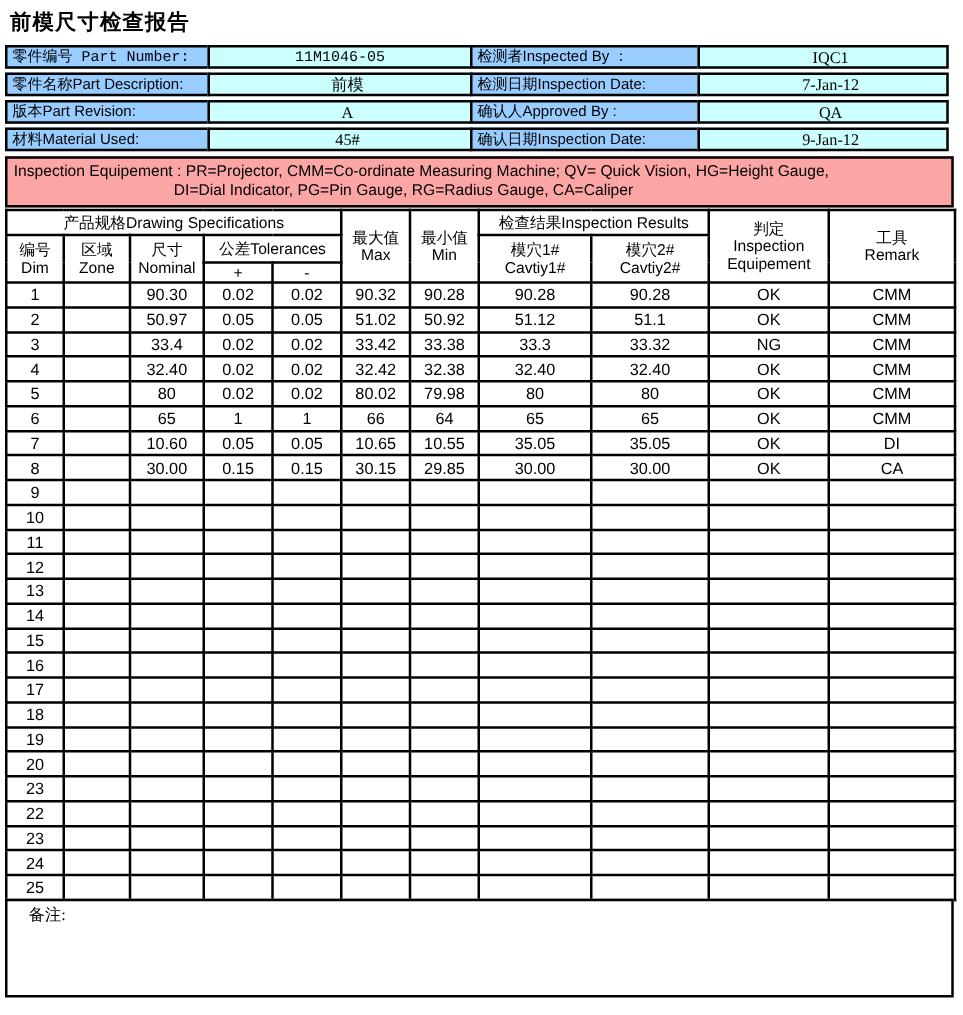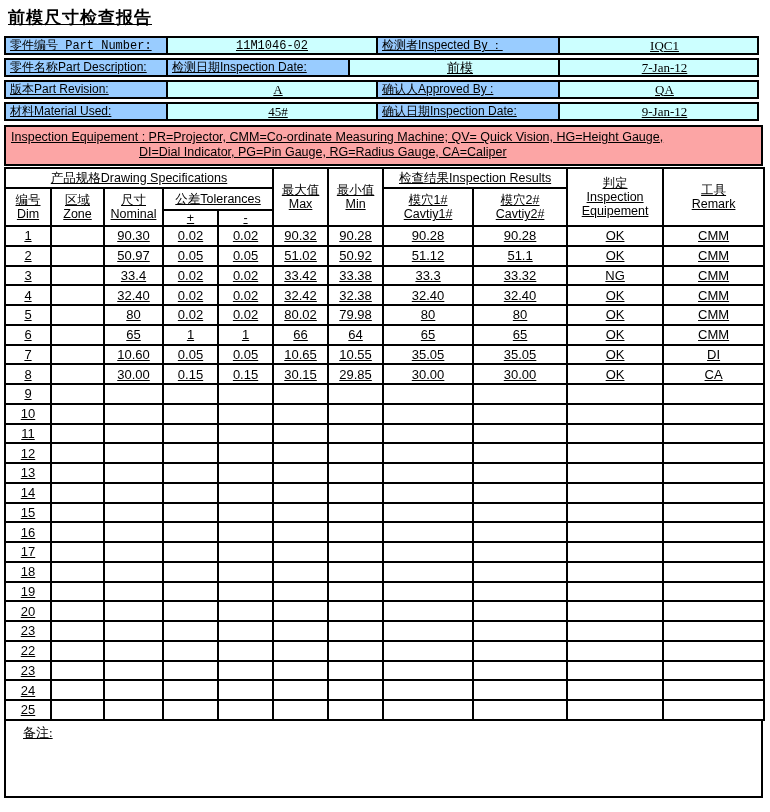--- a/index.html
+++ b/index.html
@@ -8,21 +8,21 @@
     --line:#000000;
   }
   *{box-sizing:border-box;}
   html,body{margin:0;padding:0;}
   body{
     width:770px;height:812px;
     background:#ffffff;
     font-family:"Liberation Sans",sans-serif;
     color:#000;
   }
-  .page{padding:4px 0 0 4px;width:770px;text-decoration:underline;}
+  .page{padding:4px 0 0 4px;width:770px;}
 
   .title{
     font-size:17px;font-weight:bold;
     margin:2px 0 7px 4px;
     letter-spacing:1px;
     font-family:"Liberation Sans",sans-serif;
   }
 
   
   .info-block{width:759px;}
@@ -104,28 +104,28 @@
 </head>
 <body>
 
 <div class="page">
 
   <div class="title">前模尺寸检查报告</div>
 
   <div class="info-block">
     <div class="info-row">
       <div class="info-cell info-label w-l1 f-mono">零件编号 Part Number:</div>
-      <div class="info-cell info-value w-v1 f-mono">11M1046-02</div>
+      <div class="info-cell info-value w-v1 f-mono">11M1046-05</div>
       <div class="info-cell info-label w-l2">检测者Inspected By ：</div>
       <div class="info-cell info-value w-v2 f-serif">IQC1</div>
     </div>
     <div class="info-row">
       <div class="info-cell info-label w-l1">零件名称Part Description:</div>
+      <div class="info-cell info-value w-v1 f-serif">前模</div>
       <div class="info-cell info-label w-l2">检测日期Inspection Date:</div>
-      <div class="info-cell info-value w-v1 f-serif">前模</div>
       <div class="info-cell info-value w-v2 f-serif">7-Jan-12</div>
     </div>
     <div class="info-row">
       <div class="info-cell info-label w-l1">版本Part Revision:</div>
       <div class="info-cell info-value w-v1 f-serif">A</div>
       <div class="info-cell info-label w-l2">确认人Approved By :</div>
       <div class="info-cell info-value w-v2 f-serif">QA</div>
     </div>
     <div class="info-row">
       <div class="info-cell info-label w-l1">材料Material Used:</div>

